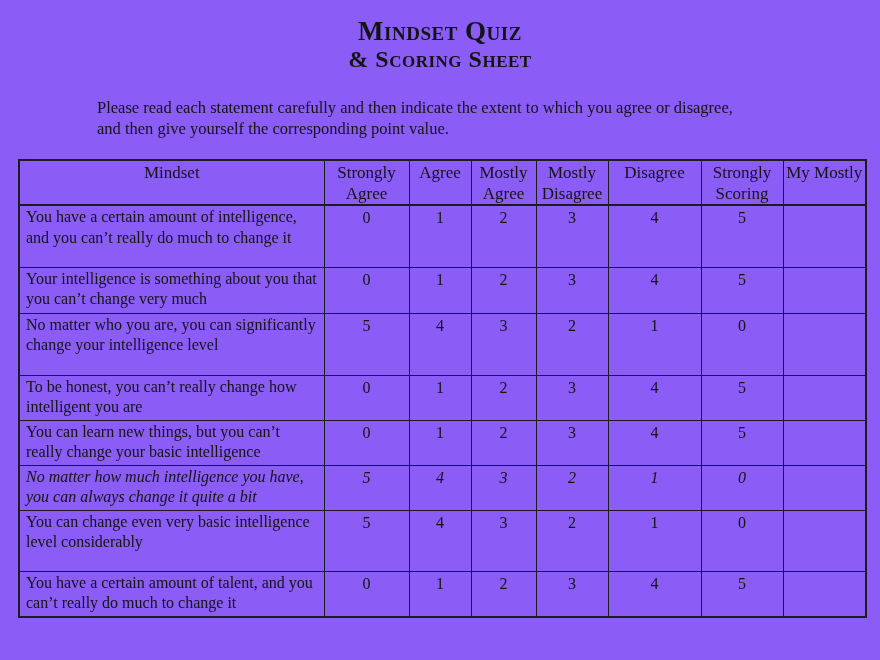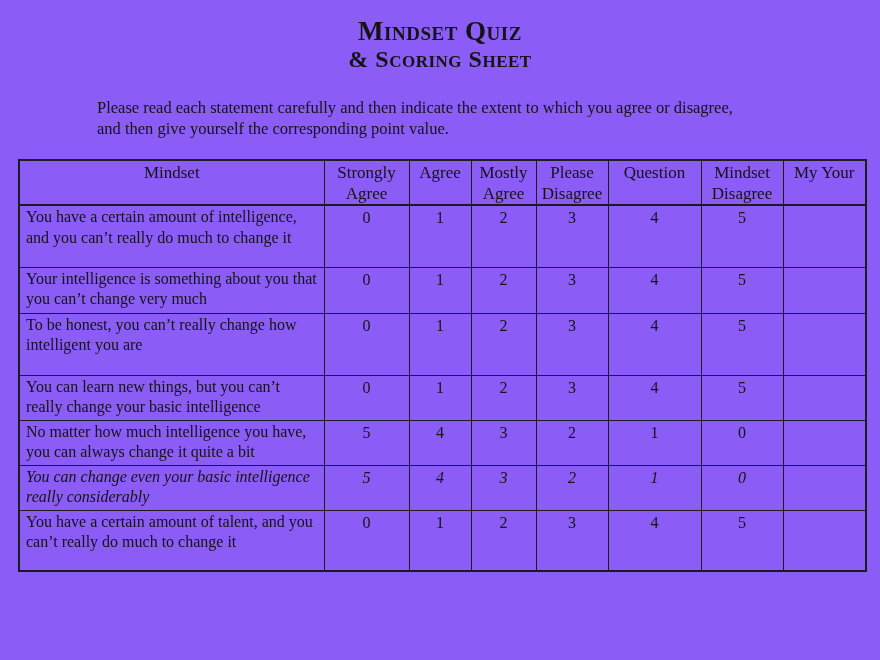--- a/index.html
+++ b/index.html
@@ -115,24 +115,24 @@
       <col style="width:93px">
       <col style="width:82px">
       <col style="width:83px">
     </colgroup>
     <thead>
       <tr>
         <th>Mindset</th>
         <th>Strongly Agree</th>
         <th>Agree</th>
         <th>Mostly Agree</th>
-        <th>Please Disagree</th>
-        <th>Question</th>
-        <th>Mindset Disagree</th>
-        <th>My Your</th>
+        <th>Mostly Disagree</th>
+        <th>Disagree</th>
+        <th>Strongly Scoring</th>
+        <th>My Mostly</th>
       </tr>
     </thead>
     <tbody>
         <tr>
           <td class="q">You have a certain amount of intelligence, and you can’t really do much to change it</td>
           <td class="v">0</td>
           <td class="v">1</td>
           <td class="v">2</td>
           <td class="v">3</td>
           <td class="v">4</td>
@@ -143,20 +143,30 @@
           <td class="q">Your intelligence is something about you that you can’t change very much</td>
           <td class="v">0</td>
           <td class="v">1</td>
           <td class="v">2</td>
           <td class="v">3</td>
           <td class="v">4</td>
           <td class="v">5</td>
           <td class="s"></td>
         </tr>
         <tr>
+          <td class="q">No matter who you are, you can significantly change your intelligence level</td>
+          <td class="v">5</td>
+          <td class="v">4</td>
+          <td class="v">3</td>
+          <td class="v">2</td>
+          <td class="v">1</td>
+          <td class="v">0</td>
+          <td class="s"></td>
+        </tr>
+        <tr>
           <td class="q">To be honest, you can’t really change how intelligent you are</td>
           <td class="v">0</td>
           <td class="v">1</td>
           <td class="v">2</td>
           <td class="v">3</td>
           <td class="v">4</td>
           <td class="v">5</td>
           <td class="s"></td>
         </tr>
         <tr>
@@ -173,21 +183,21 @@
           <td class="q">No matter how much intelligence you have, you can always change it quite a bit</td>
           <td class="v">5</td>
           <td class="v">4</td>
           <td class="v">3</td>
           <td class="v">2</td>
           <td class="v">1</td>
           <td class="v">0</td>
           <td class="s"></td>
         </tr>
         <tr>
-          <td class="q">You can change even your basic intelligence really considerably</td>
+          <td class="q">You can change even very basic intelligence level considerably</td>
           <td class="v">5</td>
           <td class="v">4</td>
           <td class="v">3</td>
           <td class="v">2</td>
           <td class="v">1</td>
           <td class="v">0</td>
           <td class="s"></td>
         </tr>
         <tr>
           <td class="q">You have a certain amount of talent, and you can’t really do much to change it</td>

